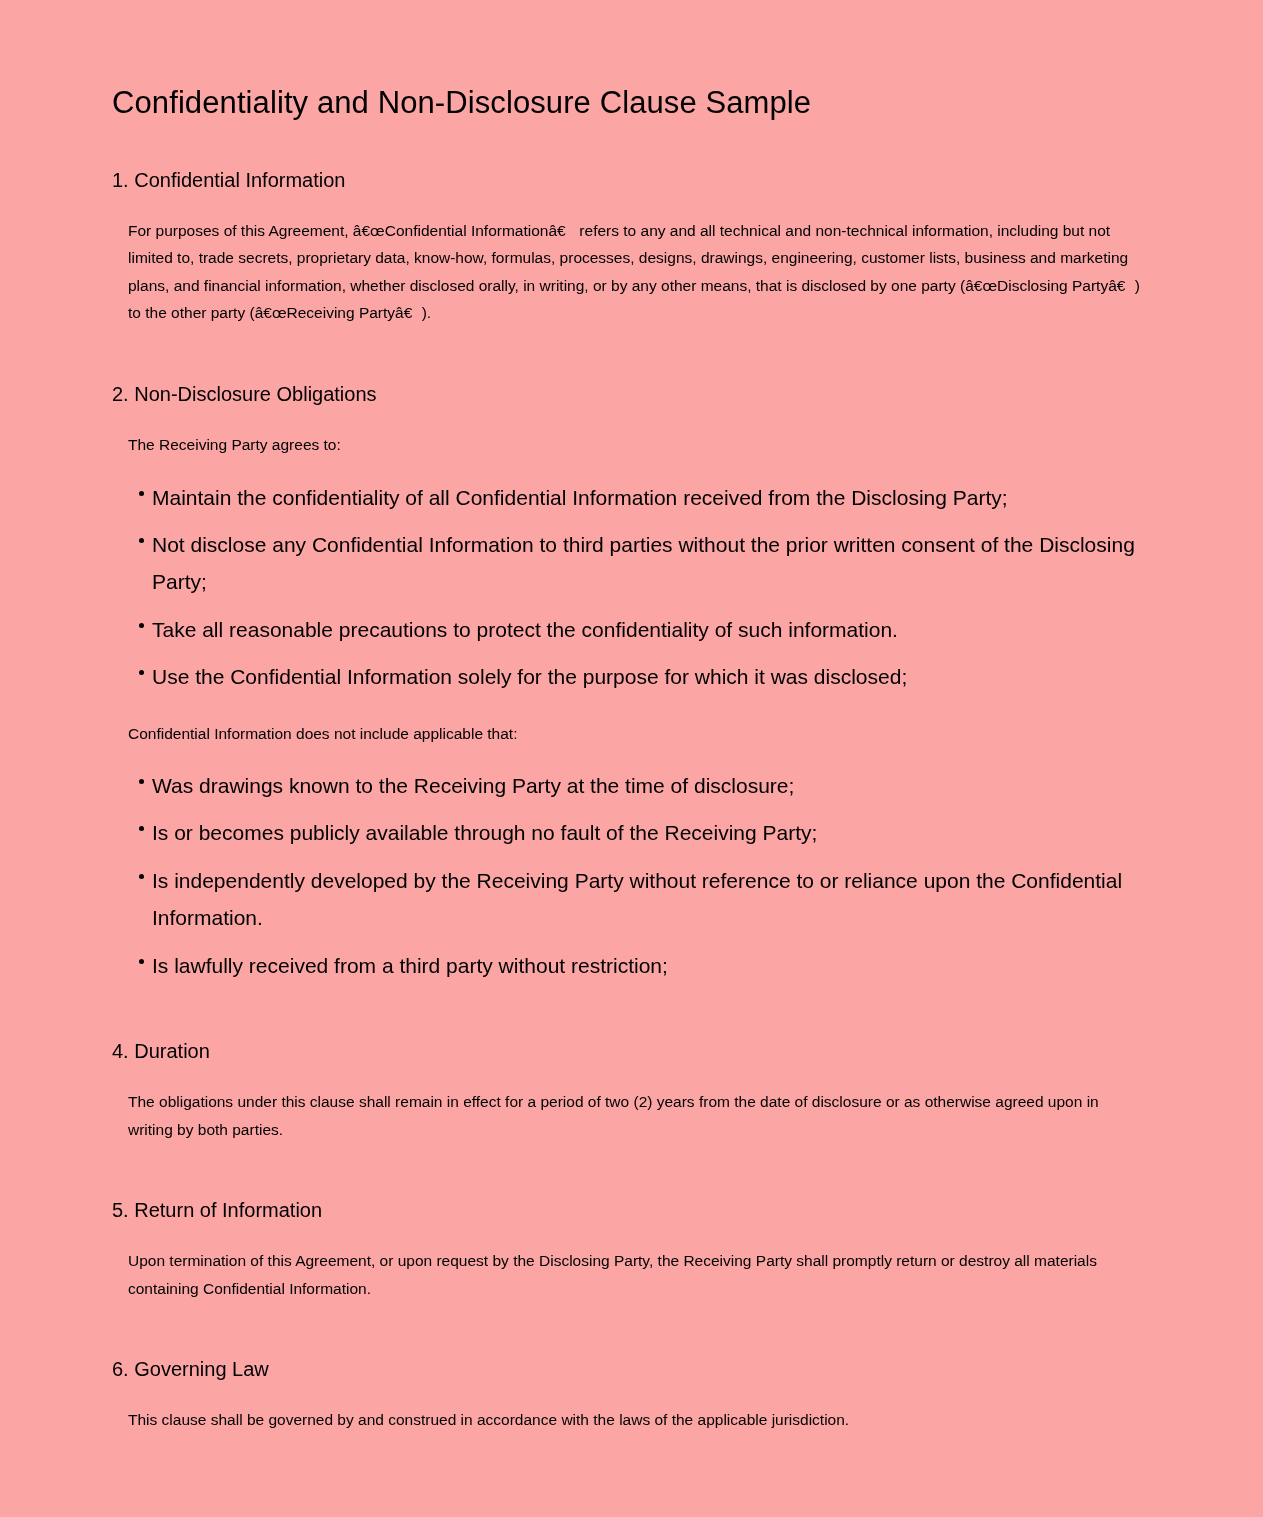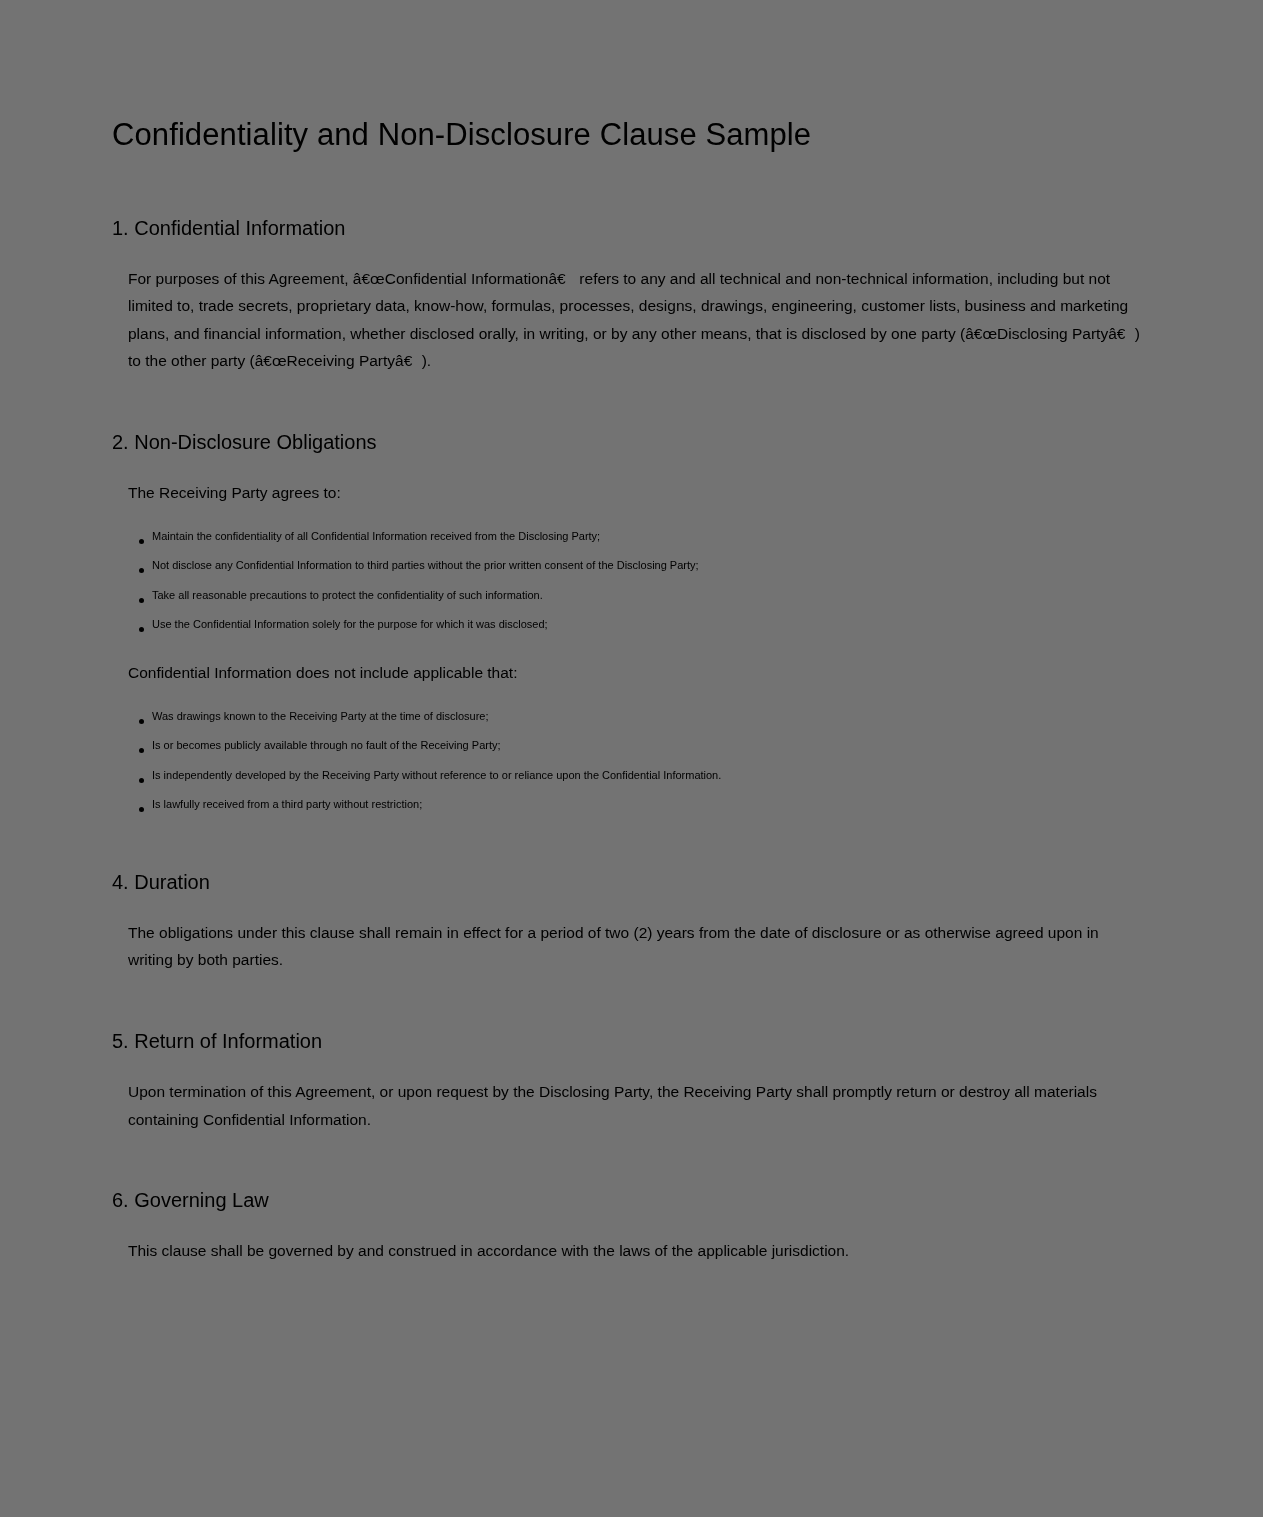--- a/index.html
+++ b/index.html
@@ -12,62 +12,62 @@
     width: 1263px;
     min-height: 1517px;
     font-family: "Liberation Sans", "DejaVu Sans", sans-serif;
     color: #000000;
     -webkit-font-smoothing: antialiased;
   }
   .page {
     box-sizing: border-box;
     width: 1263px;
     min-height: 1517px;
-    padding: 116px 116px 60px 112px;
-    background: #737373;
+    padding: 84px 116px 60px 112px;
+    background: #fca5a5;
   }
   .doc-title {
     font-size: 31px;
     font-weight: 400;
     line-height: 1.25;
     margin: 0 0 0 0;
     letter-spacing: 0.1px;
     color: #000;
   }
   .section {
     margin: 0;
   }
   .section-heading {
     font-size: 20px;
     font-weight: 400;
     line-height: 1.3;
     margin: 54px 0 0 0;
     color: #000;
   }
   .section:first-of-type > .section-heading {
-    margin-top: 60px;
+    margin-top: 44px;
   }
   p.para {
     font-size: 15.5px;
     font-weight: 400;
     line-height: 1.78;
     margin: 24px 0 0 16px;
     color: #000;
     text-align: left;
     max-width: 1035px;
   }
   ul.bullets {
     list-style: none;
     margin: 20px 0 0 0;
     padding: 0;
     max-width: 1035px;
   }
   ul.bullets > li {
     position: relative;
-    font-size: 11px;
+    font-size: 21px;
     line-height: 1.78;
     margin: 0 0 10px 0;
     padding-left: 40px;
     color: #000;
   }
   ul.bullets > li:last-child {
     margin-bottom: 0;
   }
   ul.bullets > li::before {
     content: "";

